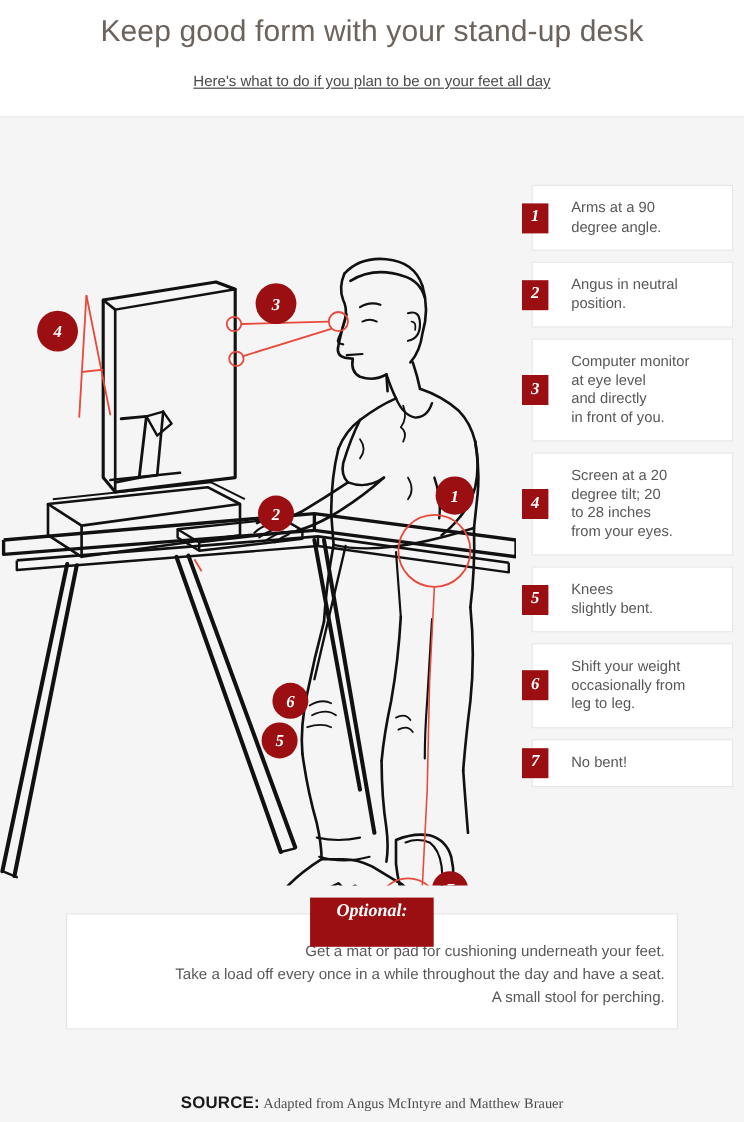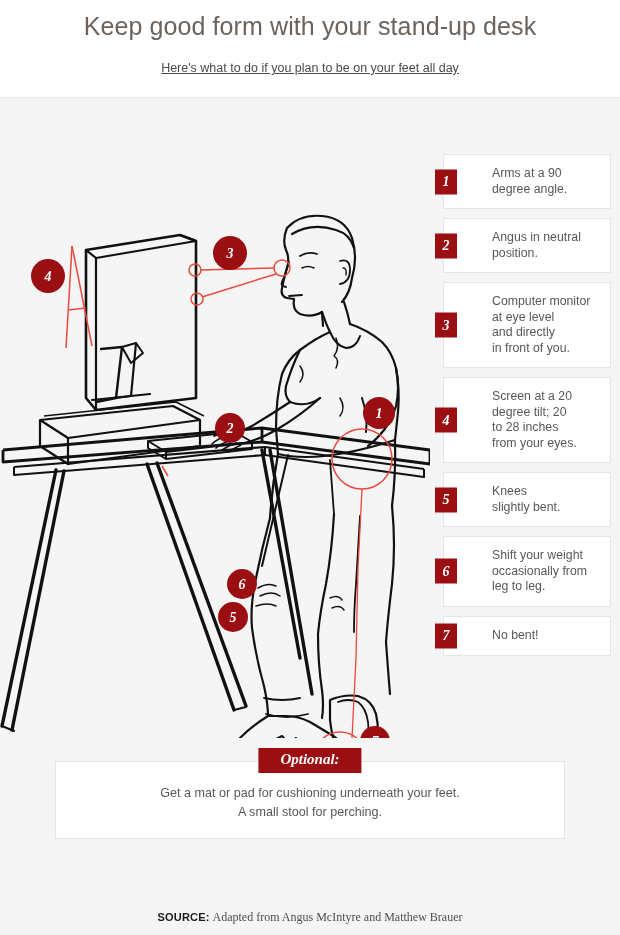--- a/index.html
+++ b/index.html
@@ -91,48 +91,47 @@
     display: flex;
     align-items: center;
     justify-content: center;
     line-height: 1;
   }
   .callout-text {
     font-size: 12.3px;
     line-height: 15.5px;
     color: #585858;
     white-space: pre-line;
-    margin-left: 16px;
   }
 
   
   .optional-wrap {
     position: absolute;
     left: 55px;
     top: 663px;
     width: 510px;
   }
   .optional-box {
     border: 1px solid #e6e6e6;
     background: #ffffff;
     padding: 22px 10px 16px;
-    text-align: center;
+    text-align: right;
   }
   .optional-badge {
     position: absolute;
     top: -13px;
     left: 50%;
     transform: translateX(-50%);
     background: #9b0e11;
     color: #ffffff;
     font-family: "Liberation Serif", serif;
     font-style: italic;
     font-weight: bold;
     font-size: 15px;
-    padding: 4px 22px 5px;
+    padding: 4px 22px 21px;
     line-height: 1.05;
     white-space: nowrap;
   }
   .optional-line {
     font-size: 12.6px;
     line-height: 19px;
     color: #585858;
   }
 
   
@@ -140,21 +139,21 @@
     position: absolute;
     left: 0;
     top: 812px;
     width: 620px;
     text-align: center;
     font-size: 10.5px;
     color: #555555;
   }
   .source-label {
     font-weight: bold;
-    font-size: 11px;
+    font-size: 14px;
     letter-spacing: 0.2px;
     color: #1a1a1a;
     font-family: "Liberation Sans", sans-serif;
     text-align: right;
   }
   .source-text {
     font-family: "Liberation Serif", serif;
     font-size: 12px;
     color: #4d4d4d;
   }
@@ -412,20 +411,21 @@
     </div>
     <div class="callout">
       <div class="callout-badge">7</div>
       <div class="callout-text">No bent!</div>
     </div>
   </div>
 
   <div class="optional-wrap">
     <div class="optional-box">
       <div class="optional-line">Get a mat or pad for cushioning underneath your feet.</div>
+      <div class="optional-line">Take a load off every once in a while throughout the day and have a seat.</div>
       <div class="optional-line">A small stool for perching.</div>
     </div>
     <div class="optional-badge">Optional:</div>
   </div>
 
   <div class="source">
     <span class="source-label">SOURCE:</span>
     <span class="source-text">Adapted from Angus McIntyre and Matthew Brauer</span>
   </div>
 

